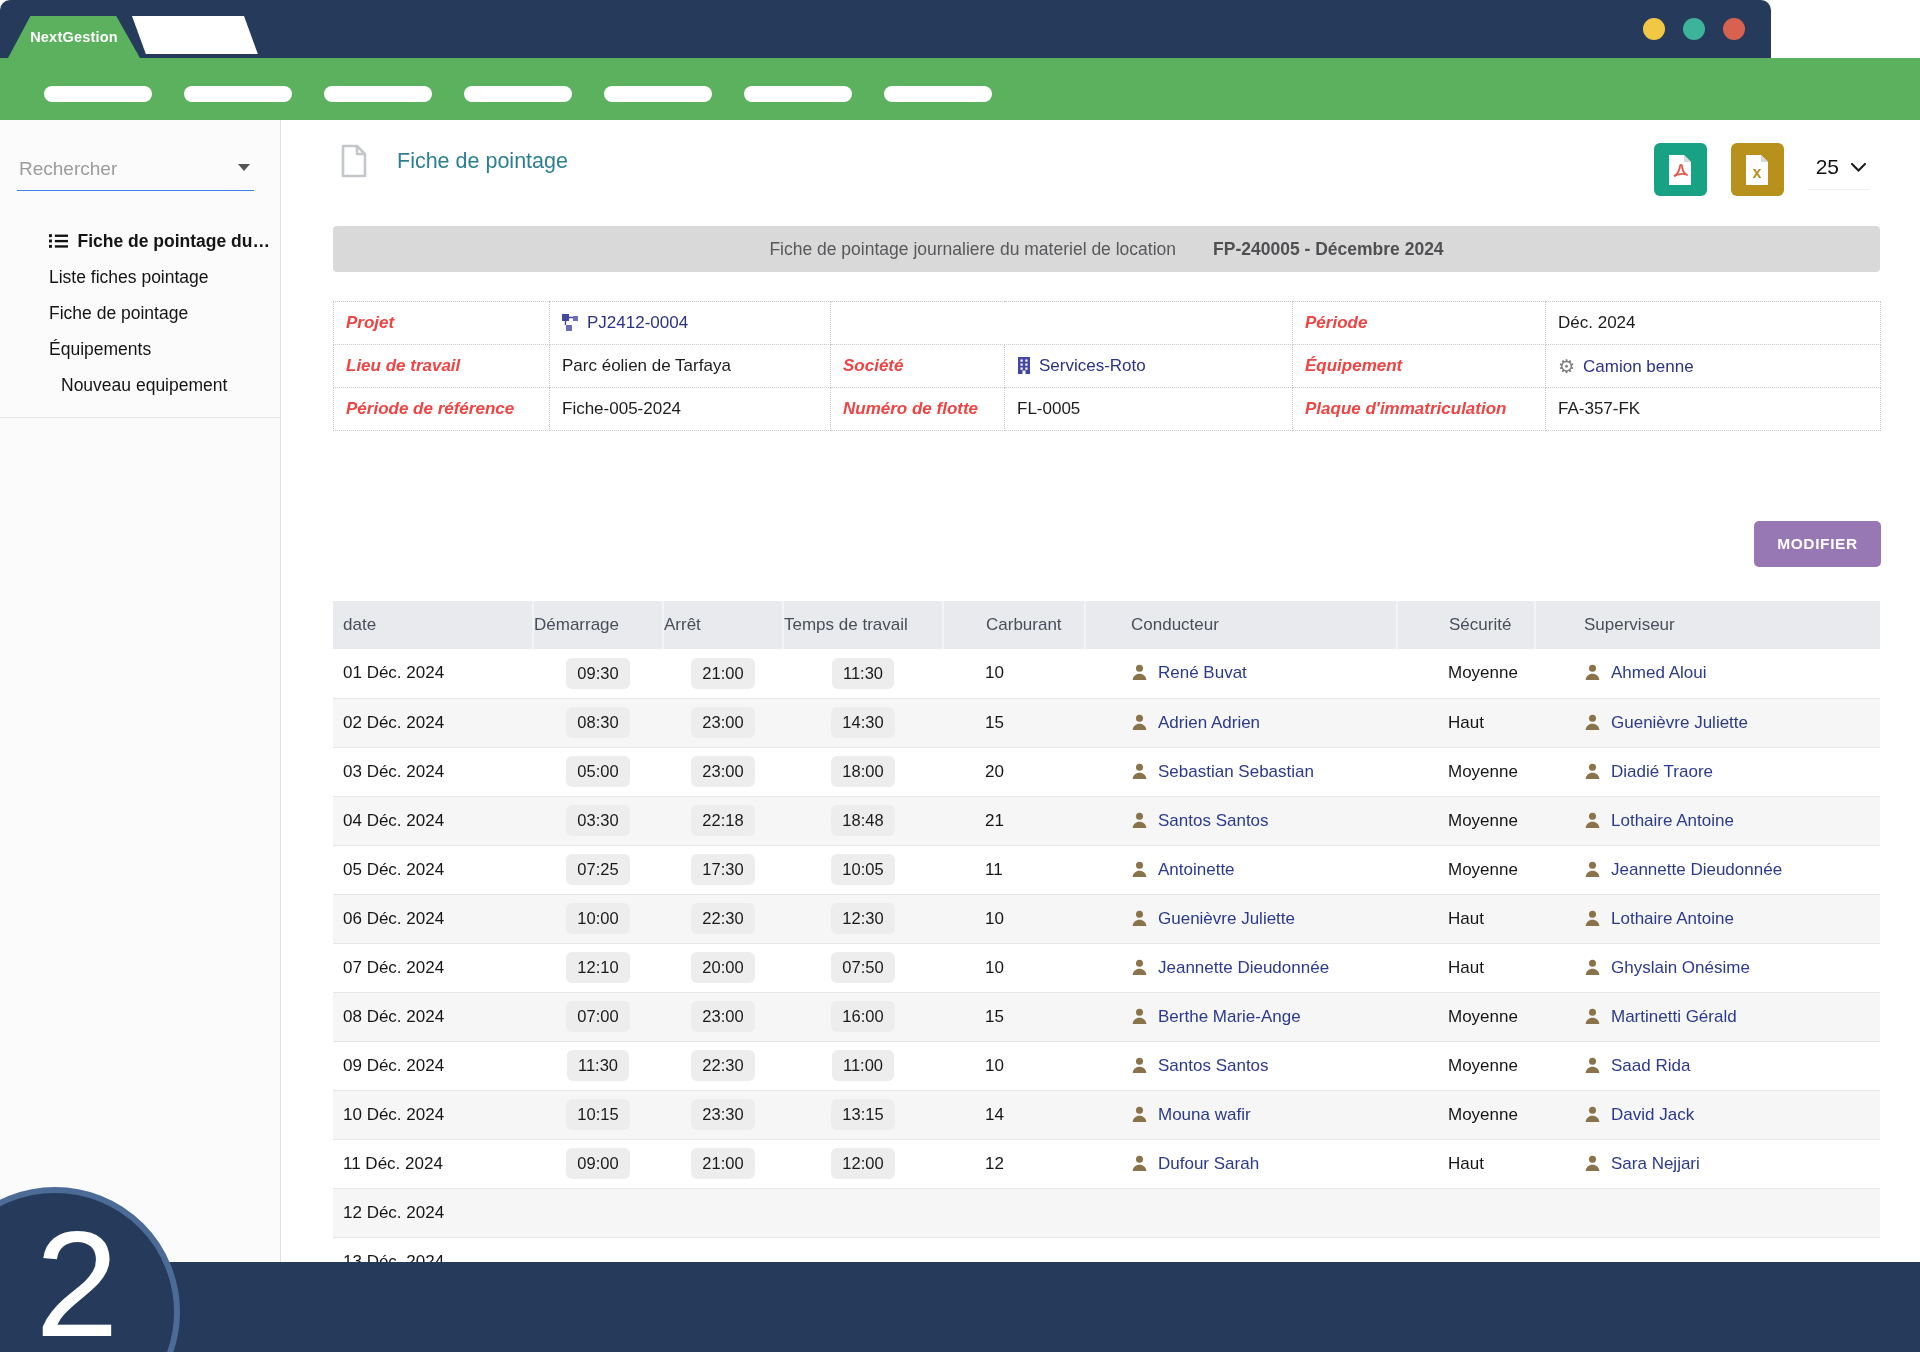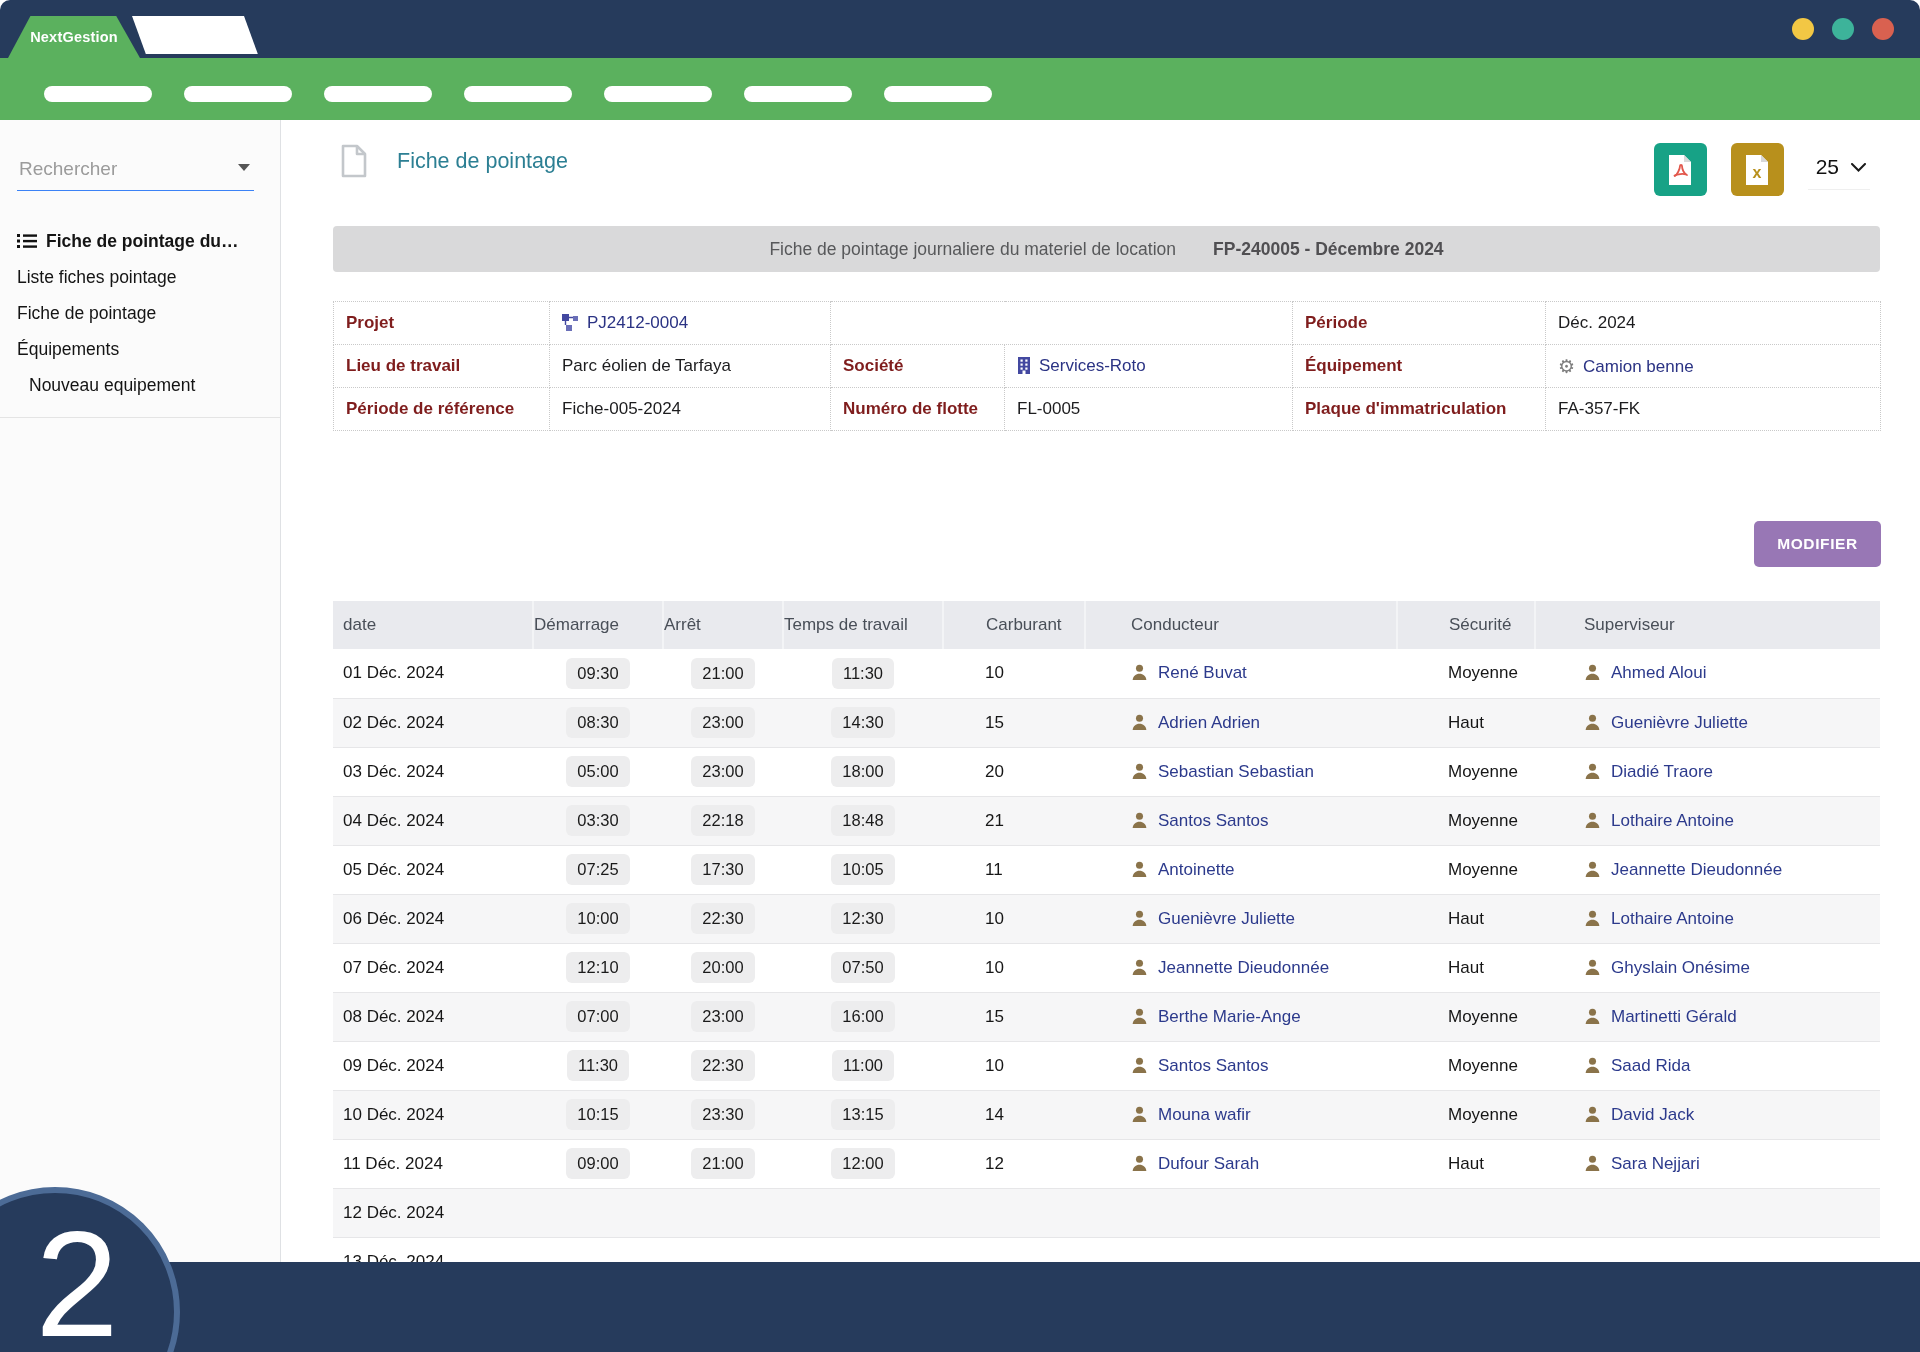--- a/index.html
+++ b/index.html
@@ -1,21 +1,21 @@
 <!DOCTYPE html>
 <html><head>
 <meta charset="utf-8">
 <style>
   * { margin:0; padding:0; box-sizing:border-box; }
   html,body { width:1920px; height:1352px; background:#fff; overflow:hidden;
     font-family:"Liberation Sans","DejaVu Sans",sans-serif; }
   #app { position:relative; width:1920px; height:1352px; background:#fff; overflow:hidden; }
 
   
-  .topbar { position:absolute; left:0; top:0; width:1920px; height:58px;
+  .topbar { position:absolute; left:0; top:0; width:1771px; height:58px;
     background:#263b5c; border-radius:10px 10px 0 0; z-index:3; }
   .logo-trap { position:absolute; left:8px; top:16px; width:132px; height:42px;
     background:#5bb15e; clip-path:polygon(17% 0,82% 0,100% 100%,0 100%);
     display:flex; align-items:center; justify-content:center; }
   .logo-trap span { color:#fff; font-size:14.5px; font-weight:bold; letter-spacing:.2px; }
   .logo-para { position:absolute; left:132px; top:16px; width:112px; height:38px;
     background:#fff; transform:skewX(20deg); transform-origin:top left; }
   .dots { position:absolute; right:26px; top:18px; display:flex; gap:18px; }
   .dot { width:22px; height:22px; border-radius:50%; }
 
@@ -27,21 +27,21 @@
   
   .sidebar { position:absolute; left:0; top:120px; width:281px; height:1142px;
     background:#fbfbfb; border-right:1px solid #dfe1e4; z-index:1; }
   .search-wrap { position:relative; margin:34px 26px 0 17px; border-bottom:1px solid #3b82f6; }
   .search-wrap input { width:100%; border:none; outline:none; background:transparent;
     font-size:19px; padding:4px 24px 10px 2px; color:#333;
     font-family:"Liberation Sans","DejaVu Sans",sans-serif; }
   .search-wrap input::placeholder { color:#9b9b9b; }
   .search-caret { position:absolute; right:4px; top:10px; width:0; height:0;
     border-left:6px solid transparent; border-right:6px solid transparent; border-top:7px solid #555; }
-  .menu { margin-top:32px; }
+  .menu { margin-top:32px;margin-left:32px; }
   .menu-item { display:flex; align-items:center; gap:9px; padding:0 10px 0 17px;
     height:36px; font-size:17.5px; color:#141414; cursor:pointer; white-space:nowrap;
     overflow:hidden; }
   .menu-item.bold span { font-weight:bold; }
   .menu-item.indent { padding-left:29px; }
   .menu-divider { margin-top:14px; border-top:1px solid #e4e4e4; }
 
   
   .main { position:absolute; left:281px; top:120px; width:1639px; height:1142px;
     background:#fff; overflow:hidden; }
@@ -60,21 +60,21 @@
   .banner { position:absolute; left:52px; top:106px; width:1547px; height:46px;
     background:#d9d9da; border-radius:4px; display:flex; align-items:center; justify-content:center;
     font-size:17.5px; color:#57585a;gap:31px; }
   .banner b { margin-left:6px; color:#504f52; }
 
   
   table.info { position:absolute; left:52px; top:181px; width:1547px;
     border-collapse:collapse; table-layout:fixed; font-size:17px; }
   table.info td { border:1px dotted #c9c9c9; height:43px; padding:0 12px; vertical-align:middle;
     white-space:nowrap; overflow:hidden; }
-  td.ilabel { font-weight:bold; color:#7f1d1d; }
+  td.ilabel { font-weight:bold; color:#ef4444;font-style:italic; }
   td.ivalue { color:#1c1c1e; }
   a.ilink { color:#2b3384; text-decoration:none; cursor:pointer; }
   .cell-ic { display:inline-block; vertical-align:-3px; margin-right:8px; }
   .gear-ic { color:#7d7d7d; font-size:19px; margin-right:8px; vertical-align:-1px;
     font-family:"DejaVu Sans",sans-serif; }
 
   .modify-btn { position:absolute; left:1473px; top:401px; width:127px; height:46px;
     background:#9877b5; color:#fff; border:none; border-radius:5px; font-size:15.5px;
     font-weight:bold; letter-spacing:.6px; cursor:pointer;
     font-family:"Liberation Sans","DejaVu Sans",sans-serif; }

